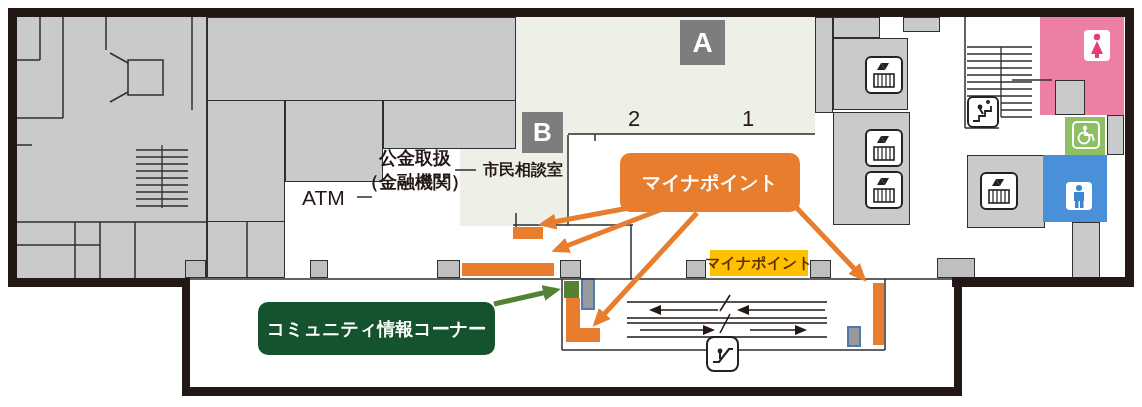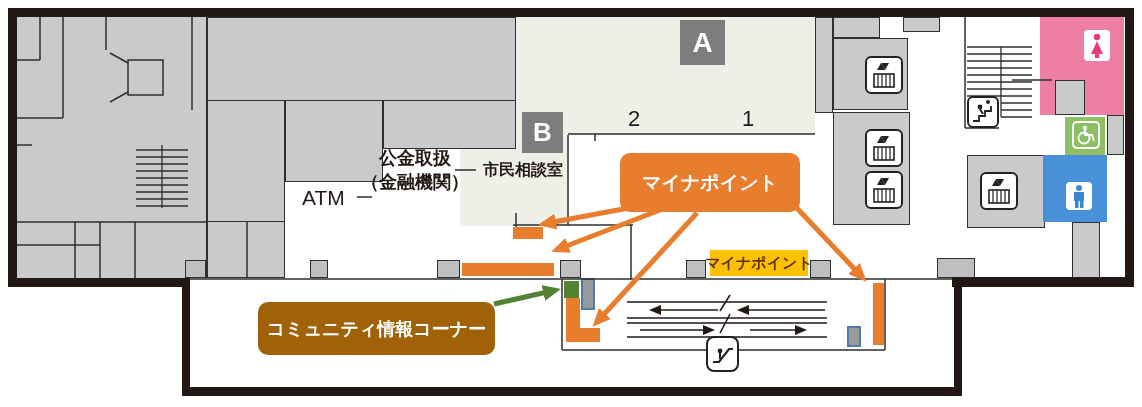--- a/index.html
+++ b/index.html
@@ -221,20 +221,20 @@
   <div class="lbl" style="left:483px;top:162px;font-size:16px;">市民相談室</div>
   <div class="lbl" style="left:302px;top:187px;font-size:21px;font-weight:normal;">ATM</div>
   <div class="bank-lines">
     <div>公金取扱</div>
     <div>（金融機関）</div>
   </div>
 
   <div class="callout" style="left:620px;top:153px;width:180px;height:59px;background:#e87d2e;font-size:19px;">
     <span>マイナポイント</span>
   </div>
-  <div class="callout" style="left:258px;top:302px;width:237px;height:53px;background:#a16207;font-size:18px;">
+  <div class="callout" style="left:258px;top:302px;width:237px;height:53px;background:#14532d;font-size:18px;">
     <span>コミュニティ情報コーナー</span>
   </div>
   <div class="myna" style="left:710px;top:250px;width:98px;height:26px;font-size:15px;">
     <span>マイナポイント</span>
   </div>
 
 </div>
 
 </body></html>

